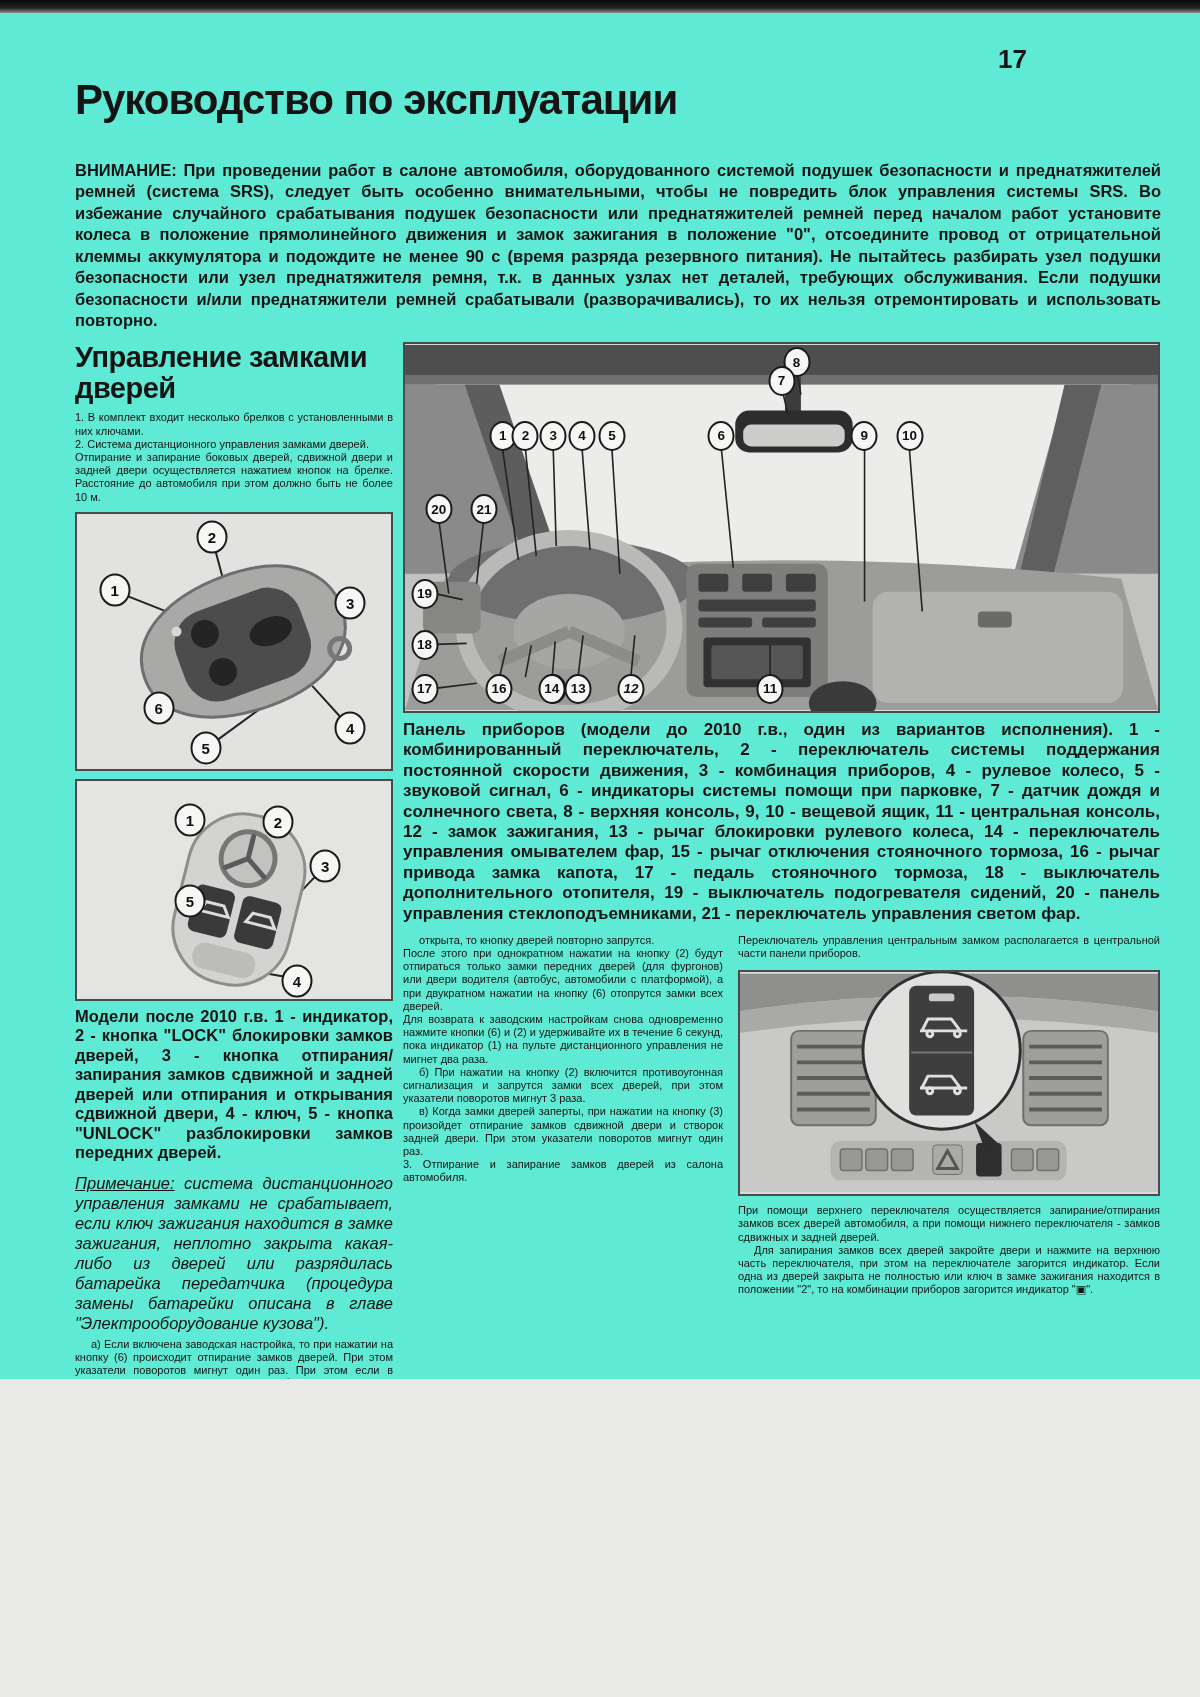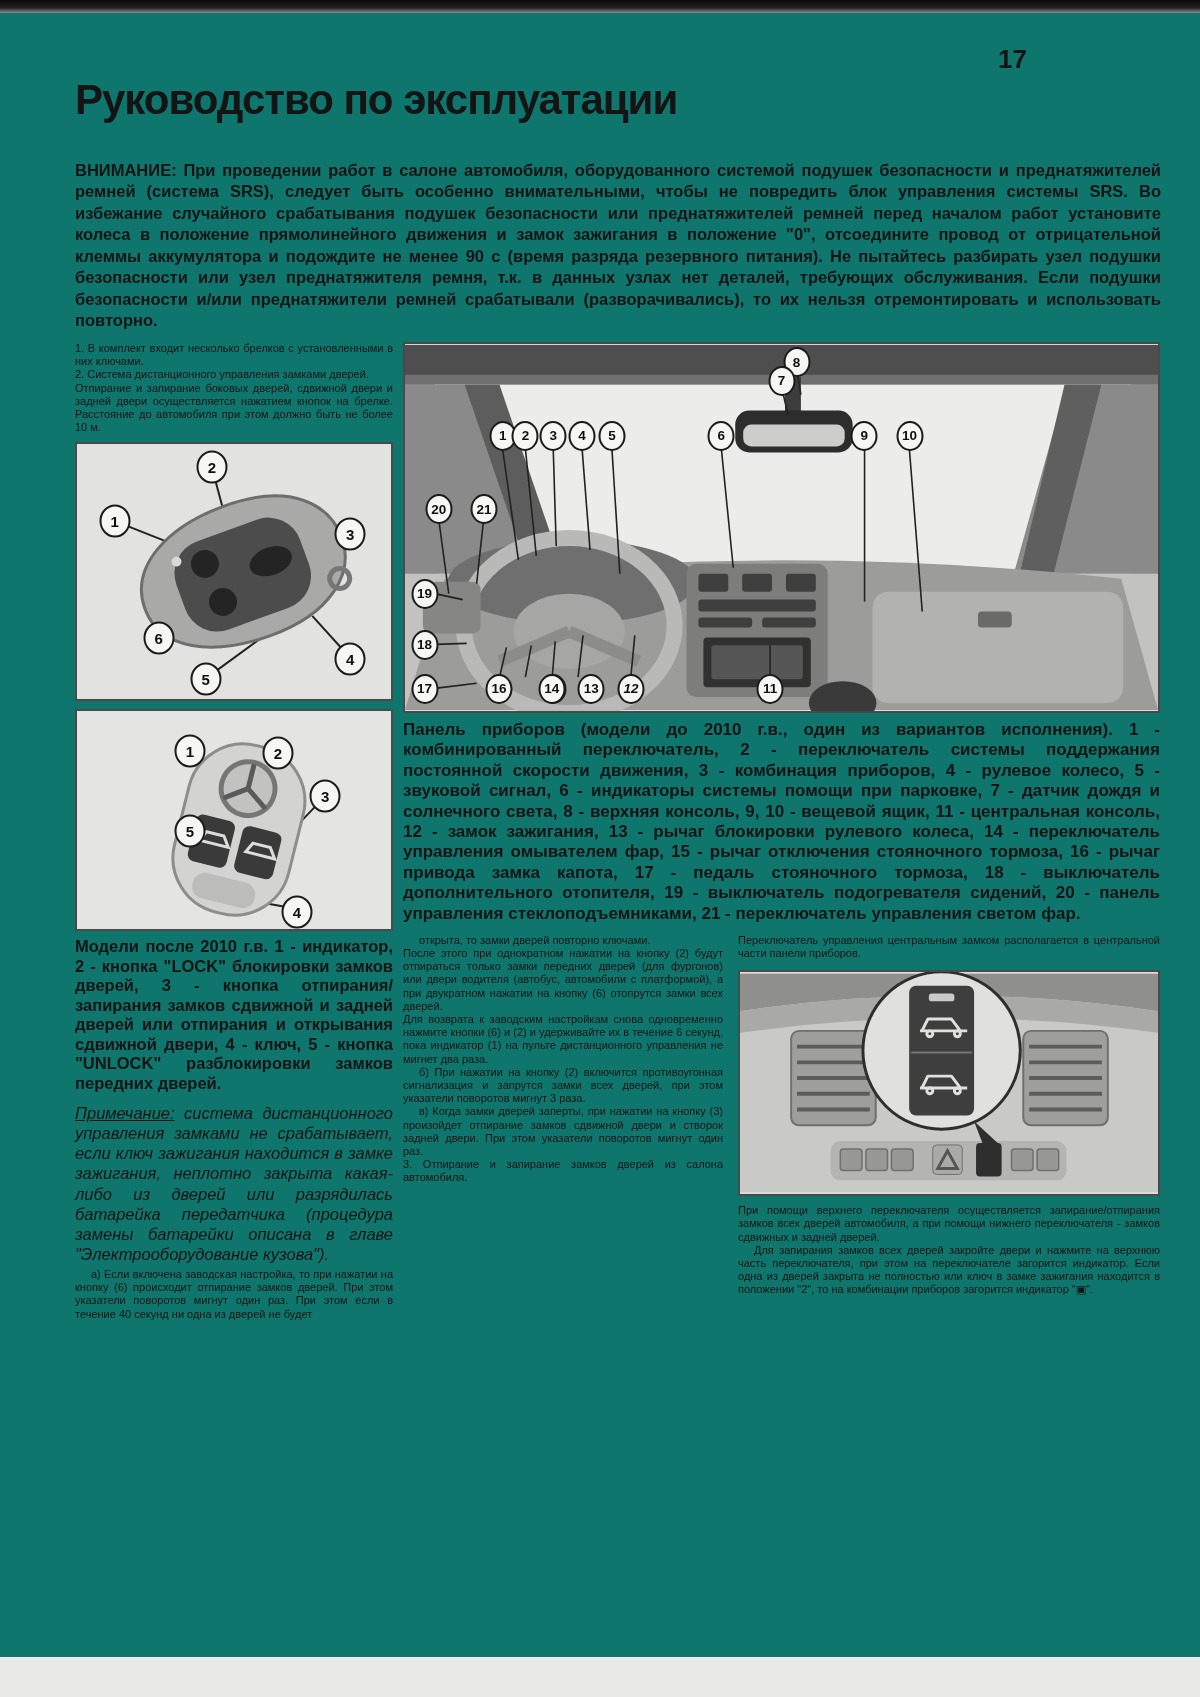--- a/index.html
+++ b/index.html
@@ -1,16 +1,16 @@
 <!DOCTYPE html>
 <html><head>
 <meta charset="utf-8">
 <style>
   html,body{margin:0;padding:0;background:#e9e9e7;}
-  #page{position:relative;width:1200px;height:1657px;background:#0f766e;overflow:hidden;
+  #page{position:relative;width:1200px;height:1379px;background:#5eead4;overflow:hidden;
         font-family:"Liberation Sans","DejaVu Sans",sans-serif;color:#141414;}
   .scan-strip{position:absolute;left:0;top:0;width:100%;height:13px;
         background:linear-gradient(180deg,#0a0a0a 0%,#222 60%,#8a8a8a 100%);}
   .pageno{position:absolute;top:44px;left:998px;font-size:26px;font-weight:bold;}
   h1.title{position:absolute;left:75px;top:76px;margin:0;font-size:42px;font-weight:bold;
         letter-spacing:-1px;}
   .warning{position:absolute;left:75px;top:160px;width:1086px;font-size:16.5px;font-weight:bold;
         line-height:1.3;text-align:justify;}
   
   .leftcol{position:absolute;left:75px;top:342px;width:318px;}
@@ -38,20 +38,21 @@
 </head>
 <body>
 
 <div id="page">
   <div class="scan-strip"></div>
   <div class="pageno">17</div>
   <h1 class="title">Руководство по эксплуатации</h1>
   <div class="warning">ВНИМАНИЕ: При проведении работ в салоне автомобиля, оборудованного системой подушек безопасности и преднатяжителей ремней (система SRS), следует быть особенно внимательными, чтобы не повредить блок управления системы SRS. Во избежание случайного срабатывания подушек безопасности или преднатяжителей ремней перед началом работ установите колеса в положение прямолинейного движения и замок зажигания в положение "0", отсоедините провод от отрицательной клеммы аккумулятора и подождите не менее 90 с (время разряда резервного питания). Не пытайтесь разбирать узел подушки безопасности или узел преднатяжителя ремня, т.к. в данных узлах нет деталей, требующих обслуживания. Если подушки безопасности и/или преднатяжители ремней срабатывали (разворачивались), то их нельзя отремонтировать и использовать повторно.</div>
 
   <div class="leftcol">
+    <h2 class="sect">Управление замками дверей</h2>
     <p class="body">1. В комплект входит несколько брелков с установленными в них ключами.</p>
     <p class="body">2. Система дистанционного управления замками дверей.</p>
     <p class="body">Отпирание и запирание боковых дверей, сдвижной двери и задней двери осуществляется нажатием кнопок на брелке. Расстояние до автомобиля при этом должно быть не более 10 м.</p>
 
     <div class="figure fig-key" style="height:255px;">
       <svg width="314" height="255" viewBox="0 0 315 255">
         <rect width="315" height="255" fill="#e2e2e0"></rect>
         <g stroke="#222" stroke-width="2">
           <line x1="135" y1="22" x2="150" y2="78"></line>
           <line x1="38" y1="77" x2="104" y2="103"></line>
@@ -187,29 +188,29 @@
         <span class="callout" style="left: 61%; top: 25%;">9</span>
         <span class="callout" style="left: 67%; top: 25%;">10</span>
         <span class="callout" style="left: 4.5%; top: 45%;">20</span>
         <span class="callout" style="left: 10.5%; top: 45%;">21</span>
         <span class="callout" style="left: 2.6%; top: 68%;">19</span>
         <span class="callout" style="left: 2.6%; top: 82%;">18</span>
         <span class="callout" style="left: 2.6%; top: 94%;">17</span>
         <span class="callout" style="left: 12.5%; top: 94%;">16</span>
         <span class="callout" style="left: 16%; top: 94%; margin-left: 28px;">15</span>
         <span class="callout" style="left: 19.5%; top: 94%;">14</span>
-        <span class="callout" style="left: 23%; top: 94%; margin-left: 13px;">13</span>
+        <span class="callout" style="left: 23%; top: 94%;">13</span>
         <span class="callout" style="left: 30%; top: 94%; font-style: italic;">12</span>
         <span class="callout" style="left: 48.5%; top: 94%;">11</span>
       </div>
     <p class="dashcaption">Панель приборов (модели до 2010 г.в., один из вариантов исполнения). 1 - комбинированный переключатель, 2 - переключатель системы поддержания постоянной скорости движения, 3 - комбинация приборов, 4 - рулевое колесо, 5 - звуковой сигнал, 6 - индикаторы системы помощи при парковке, 7 - датчик дождя и солнечного света, 8 - верхняя консоль, 9, 10 - вещевой ящик, 11 - центральная консоль, 12 - замок зажигания, 13 - рычаг блокировки рулевого колеса, 14 - переключатель управления омывателем фар, 15 - рычаг отключения стояночного тормоза, 16 - рычаг привода замка капота, 17 - педаль стояночного тормоза, 18 - выключатель дополнительного отопителя, 19 - выключатель подогревателя сидений, 20 - панель управления стеклоподъемниками, 21 - переключатель управления светом фар.</p>
 
     <div class="twocol">
       <div class="midcol">
-        <p class="body indent">открыта, то замки дверей повторно ключами.</p>
+        <p class="body indent">открыта, то кнопку дверей повторно запрутся.</p>
         <p class="body">После этого при однократном нажатии на кнопку (2) будут отпираться только замки передних дверей (для фургонов) или двери водителя (автобус, автомобили с платформой), а при двукратном нажатии на кнопку (6) отопрутся замки всех дверей.</p>
         <p class="body">Для возврата к заводским настройкам снова одновременно нажмите кнопки (6) и (2) и удерживайте их в течение 6 секунд, пока индикатор (1) на пульте дистанционного управления не мигнет два раза.</p>
         <p class="body indent">б) При нажатии на кнопку (2) включится противоугонная сигнализация и запрутся замки всех дверей, при этом указатели поворотов мигнут 3 раза.</p>
         <p class="body indent">в) Когда замки дверей заперты, при нажатии на кнопку (3) произойдет отпирание замков сдвижной двери и створок задней двери. При этом указатели поворотов мигнут один раз.</p>
         <p class="body">3. Отпирание и запирание замков дверей из салона автомобиля.</p>
       </div>
 
       <div class="rcol">
         <p class="body">Переключатель управления центральным замком располагается в центральной части панели приборов.</p>
 

